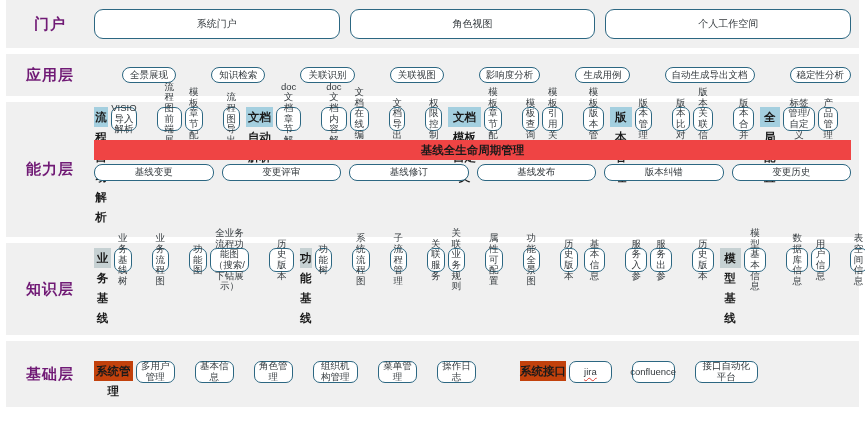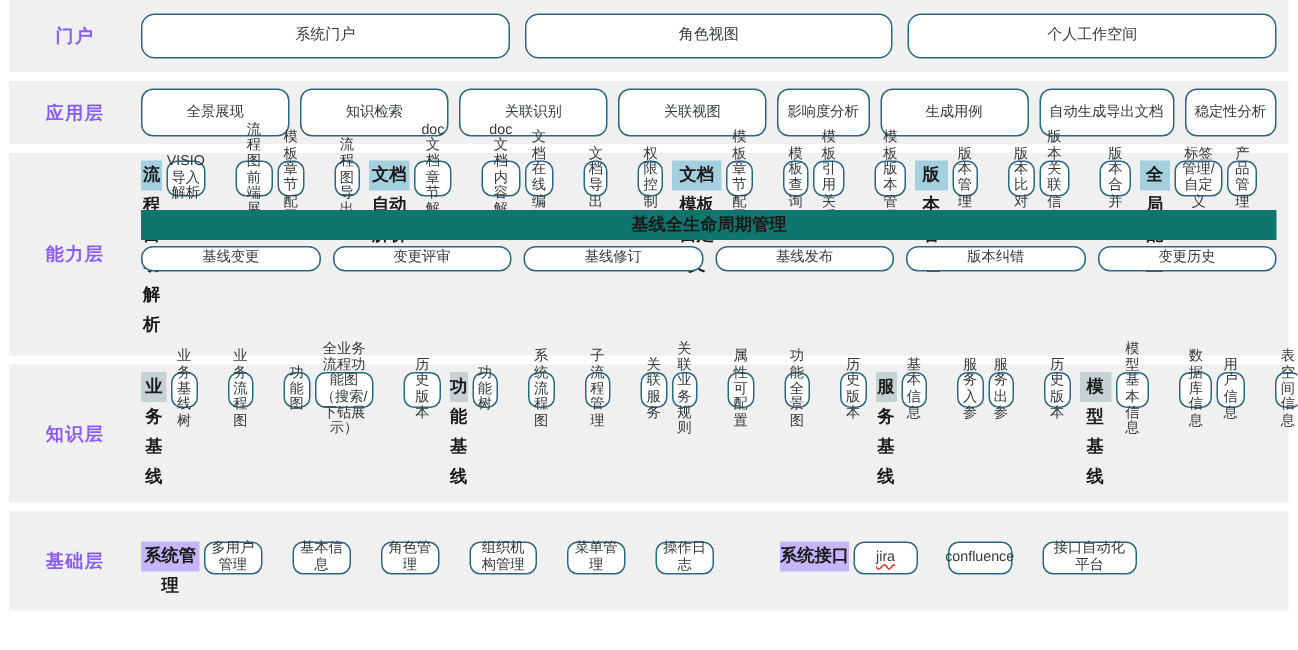--- a/index.html
+++ b/index.html
@@ -14,21 +14,21 @@
   
   .layer{
     display:flex;align-items:stretch;
     background:#f0f0f0;
     margin:0 6px 6px 6px;
     box-sizing:border-box;
   }
   .layer-label{
     flex:0 0 88px;
     display:flex;align-items:center;justify-content:center;
-    font-size:12px;font-weight:bold;color:#8b5cf6;
+    font-size:15px;font-weight:bold;color:#701a75;
     letter-spacing:1px;
   }
   .layer-body{flex:1 1 auto;display:flex;flex-direction:column;justify-content:center;padding:6px 8px 6px 0;box-sizing:border-box;}
 
   
   .pill{
     background:#ffffff;
     border:1.3px solid #2c6782;
     border-radius:7px;
     display:flex;align-items:center;justify-content:center;
@@ -40,43 +40,43 @@
   }
 
   
   .portal-row{height:48px;}
   .portal-row .layer-body{flex-direction:row;align-items:center;gap:10px;}
   .portal-row .pill{flex:1 1 0;height:30px;border-radius:9px;font-size:10px;}
 
   
   .app-row{height:42px;}
   .app-row .layer-body{flex-direction:row;align-items:center;gap:7px;}
-  .app-row .pill{height:32px;border-radius:8px;padding:4px 6px;white-space:nowrap;}
+  .app-row .pill{height:16px;border-radius:8px;padding:4px 6px;white-space:nowrap;margin-left:28px;}
   .app-row .pill.f1{flex:1 1 0;}
 
   
   .groups{display:flex;gap:6px;align-items:flex-start;}
   .group{display:flex;flex-direction:row;gap:3px;}
   .group-title{
     height:20px;line-height:20px;text-align:center;
     font-size:11.5px;font-weight:bold;color:#1a1a1a;
   }
   .g-blue .group-title{background:#a4cfdf;}
   .g-gray .group-title{background:#c6d1d3;}
-  .g-teal .group-title{background:#c4b5fd;}
+  .g-teal .group-title{background:#c2410c;}
   .grow{display:flex;gap:20px;}
   .grow .pill{height:24px;flex:1 1 0;min-width:0;}
 
   
   .cap-row{height:135px;}
   .cap-row .layer-body{justify-content:flex-start;gap:5px;padding-top:5px;}
   .baseline-band{margin-top:4px;}
   .baseline-title{
     height:20px;line-height:20px;text-align:center;
-    font-size:11.5px;font-weight:bold;color:#1a1a1a;background:#0f766e;
+    font-size:11.5px;font-weight:bold;color:#1a1a1a;background:#ef4444;
   }
   .baseline-items{display:flex;gap:8px;margin-top:4px;}
   .baseline-items .pill{flex:1 1 0;height:17px;border-radius:8px;}
 
   
   .know-row{height:92px;}
   .know-row .layer-body{justify-content:flex-start;padding-top:5px;}
 
   
   .base-row{height:66px;margin-bottom:0;}
@@ -230,21 +230,20 @@
           </div>
           <div class="grow">
             <div class="pill">关联业务规则</div>
             <div class="pill">属性可配置</div>
             <div class="pill">功能全景图</div>
             <div class="pill">历史版本</div>
           </div>
         </div>
 
         <div class="group g-gray" style="flex:0 0 130px">
-          <div class="group-title">服务基线</div>
           <div class="grow">
             <div class="pill">基本信息</div>
             <div class="pill">服务入参</div>
           </div>
           <div class="grow">
             <div class="pill">服务出参</div>
             <div class="pill">历史版本</div>
           </div>
         </div>
 

